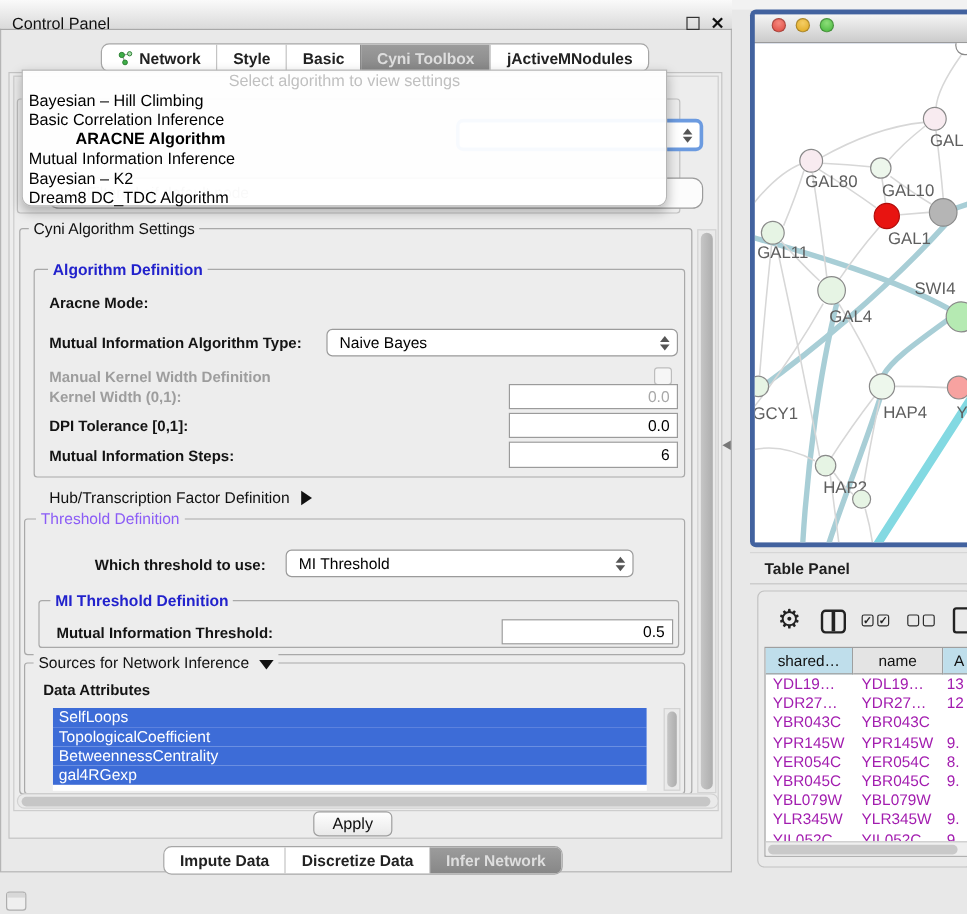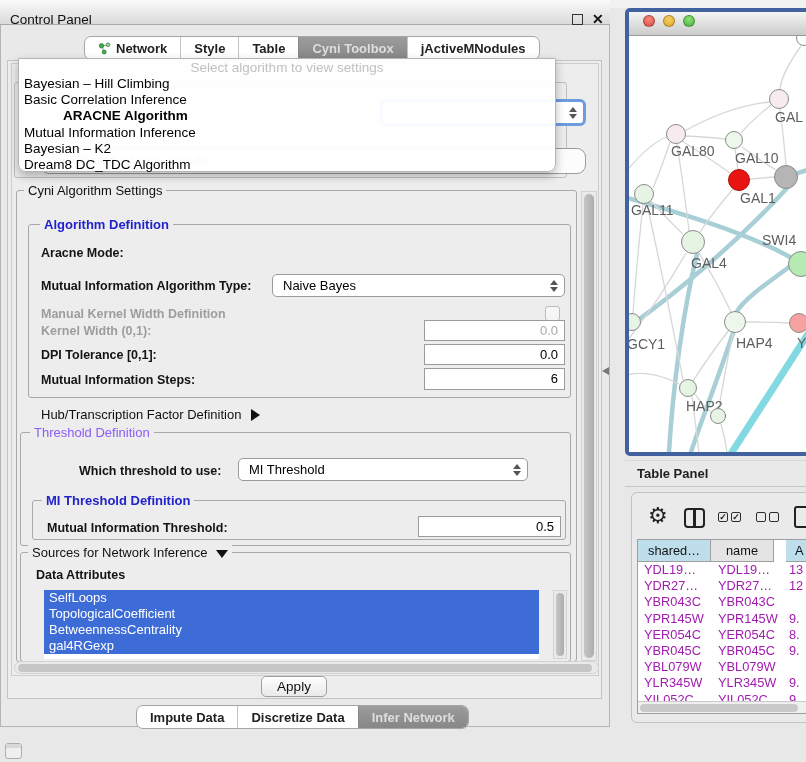--- a/index.html
+++ b/index.html
@@ -104,21 +104,21 @@
             <circle cx="3.5" cy="3.8" r="2.2" fill="#3fae49" stroke="#2c7f33" stroke-width="0.8"></circle>
             <circle cx="10" cy="2.8" r="1.8" fill="#a6dca9" stroke="#2c7f33" stroke-width="0.8"></circle>
             <circle cx="6.2" cy="10" r="2" fill="#3fae49" stroke="#2c7f33" stroke-width="0.8"></circle>
           </svg></span>
         <span>Network</span>
       </div>
       <div class="tabseg">
         <span>Style</span>
       </div>
       <div class="tabseg">
-        <span>Table</span>
+        <span>Basic</span>
       </div>
       <div class="tabseg selected">
         <span>Cyni Toolbox</span>
       </div>
       <div class="tabseg">
         <span>jActiveMNodules</span>
       </div>
     </div>
 
   <div class="abs cp-content"></div>
@@ -263,21 +263,21 @@
   <div class="abs" style="left:648px;top:504px;font-size:22px;line-height:24px;color:#222;">⚙</div>
   <div class="abs icon-cols"></div>
   <span class="mini-cb" style="left:718px;top:512px;">✓</span>
   <span class="mini-cb" style="left:731px;top:512px;">✓</span>
   <span class="mini-cb" style="left:756px;top:512px;"></span>
   <span class="mini-cb" style="left:769px;top:512px;"></span>
   <div class="abs icon-doc"></div>
 
   <div class="abs tbl" id="tbl">
     <div class="th" style="left:0;width:73px;background:#bfdeeb;">shared…</div>
-    <div class="th" style="left:73px;width:63px;background:#e4e4e4;">name</div>
+    <div class="th" style="left:73px;width:75px;background:#e4e4e4;">name</div>
     <div class="th" style="left:148px;width:80px;background:#bfdeeb;text-align:left;padding-left:9px;">A</div>
     <div id="tbody-rows">
         <div class="trow" style="top: 22px;">
           <span class="tcell" style="left: 6px;">YDL19…</span>
           <span class="tcell" style="left: 80px;">YDL19…</span>
           <span class="tcell" style="left: 151px;">13</span>
         </div>
         <div class="trow" style="top: 38.2px;">
           <span class="tcell" style="left: 6px;">YDR27…</span>
           <span class="tcell" style="left: 80px;">YDR27…</span>

